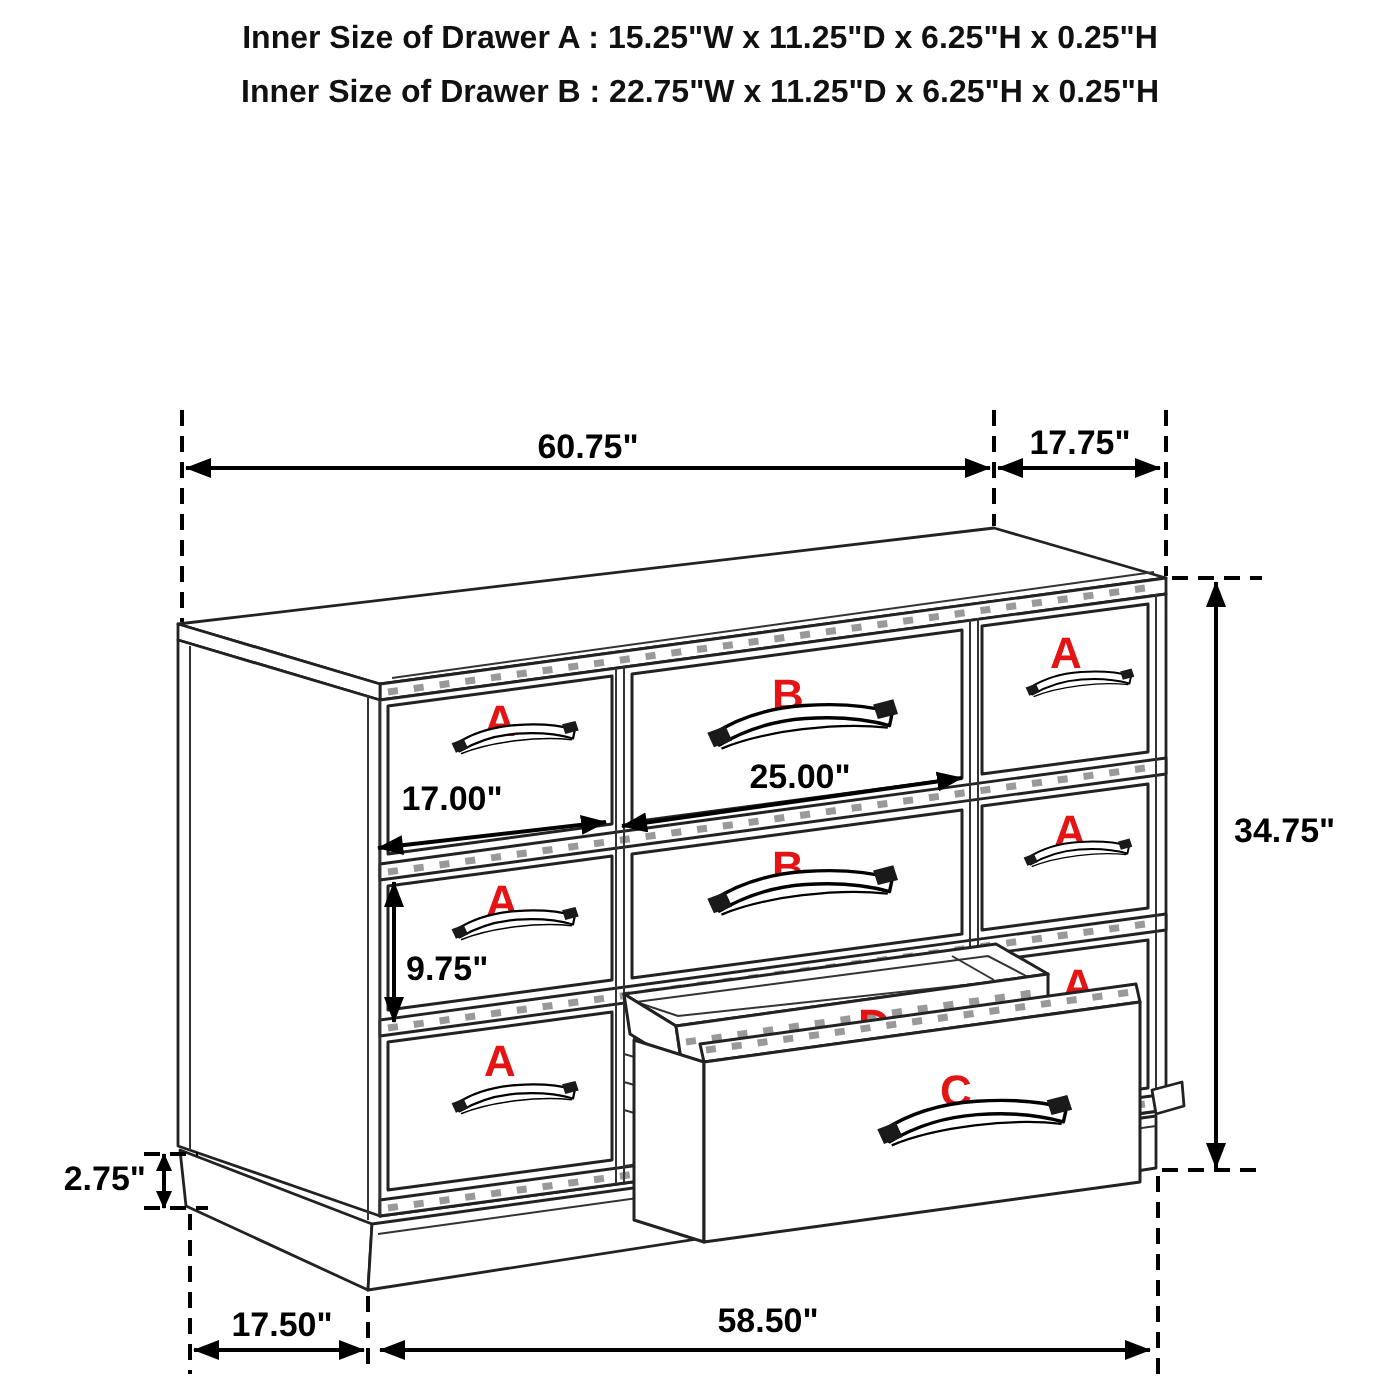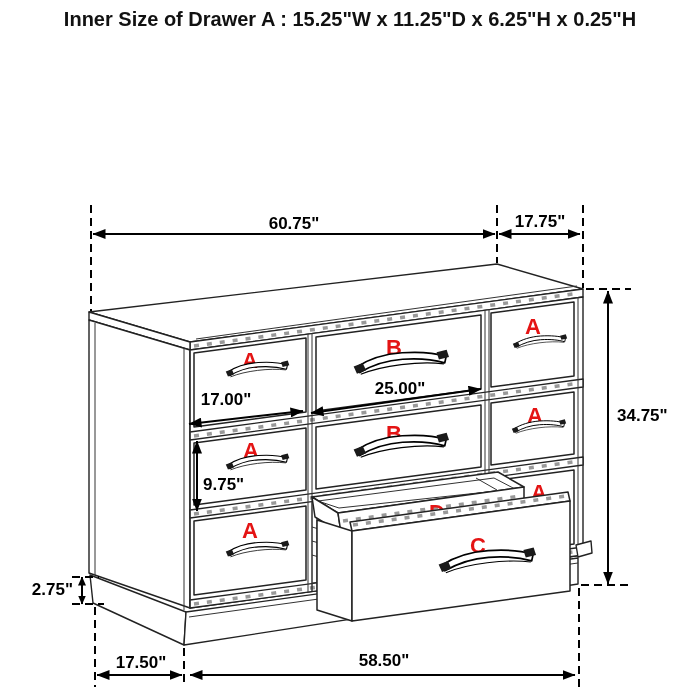--- a/index.html
+++ b/index.html
@@ -1,37 +1,38 @@
 <!DOCTYPE html>
 <html style="--label_red: #e41414; --line_black: #000000; --background: #ffffff;"><head>
 <meta charset="utf-8">
 <style>
   html,body{margin:0;padding:0;background:#fff;}
   .stage{position:relative;width:700px;height:700px;background:#fff;overflow:hidden;
          font-family:"Liberation Sans",sans-serif;}
   .title-block{position:absolute;top:6px;left:0;width:700px;text-align:center;}
-  .spec-line{font-size:20px;font-weight:bold;color:#111;line-height:27px;white-space:pre;}
+  .spec-line{font-size:16px;font-weight:bold;color:#111;line-height:27px;white-space:pre;}
   svg{position:absolute;top:0;left:0;}
   svg text{font-family:"Liberation Sans",sans-serif;font-weight:bold;}
   .dim{font-size:17px;fill:#000;}
   .red-label{font-size:22px;fill:var(--label_red,#e41414);}
   .struct{stroke:#222;stroke-width:1.4;fill:#fff;stroke-linejoin:round;}
   .thin{stroke:#333;stroke-width:1;fill:none;}
   .hatch{stroke:#999;stroke-width:3.5;fill:none;stroke-dasharray:5 8;}
   .dimline{stroke:#000;stroke-width:2;fill:none;}
   .dash{stroke:#000;stroke-width:2;fill:none;stroke-dasharray:8 5;}
   .dfront{stroke:#222;stroke-width:1.5;fill:#fff;stroke-linejoin:round;}
 </style>
 </head>
 <body>
 
 <div class="stage">
 
   <div class="title-block">
     <div class="spec-line">Inner Size of Drawer A : 15.25"W x 11.25"D x 6.25"H x 0.25"H</div>
+    <div class="spec-line">Inner Size of Drawer B : 22.75"W x 11.25"D x 6.25"H x 0.25"H</div>
   </div>
 
   <svg width="700" height="700" viewBox="0 0 700 700">
     <defs>
       <g id="handle">
         <path d="M2,10 C16,2 34,-2 52,-2 C72,-2 88,1 99,5 L97,12 C86,8 71,5 52,5 C35,5 19,9 5,16 Z" fill="#fff" stroke="#000" stroke-width="1.8" stroke-linejoin="round"></path>
         <path d="M-1,9 L9,6 L12,14 L2,17 Z" fill="#1a1a1a"></path>
         <path d="M89,0 L100,-2 L102,6 L91,8 Z" fill="#1a1a1a"></path>
         <path d="M6,18 C30,10 70,8 96,13" fill="none" stroke="#000" stroke-width="1.2"></path>
       </g>

